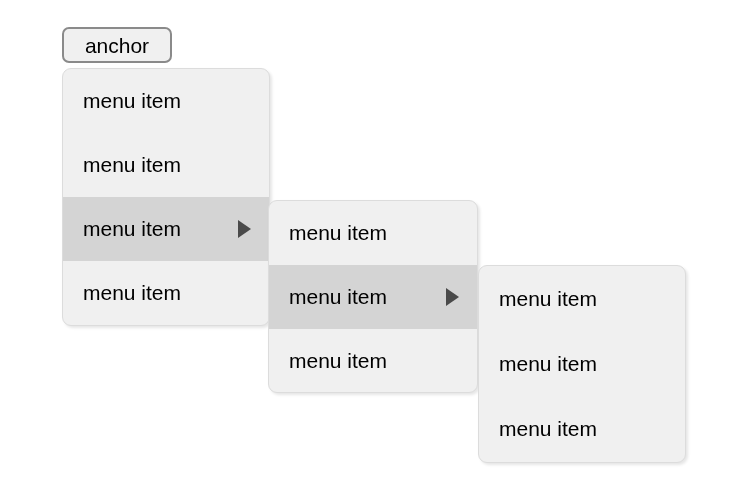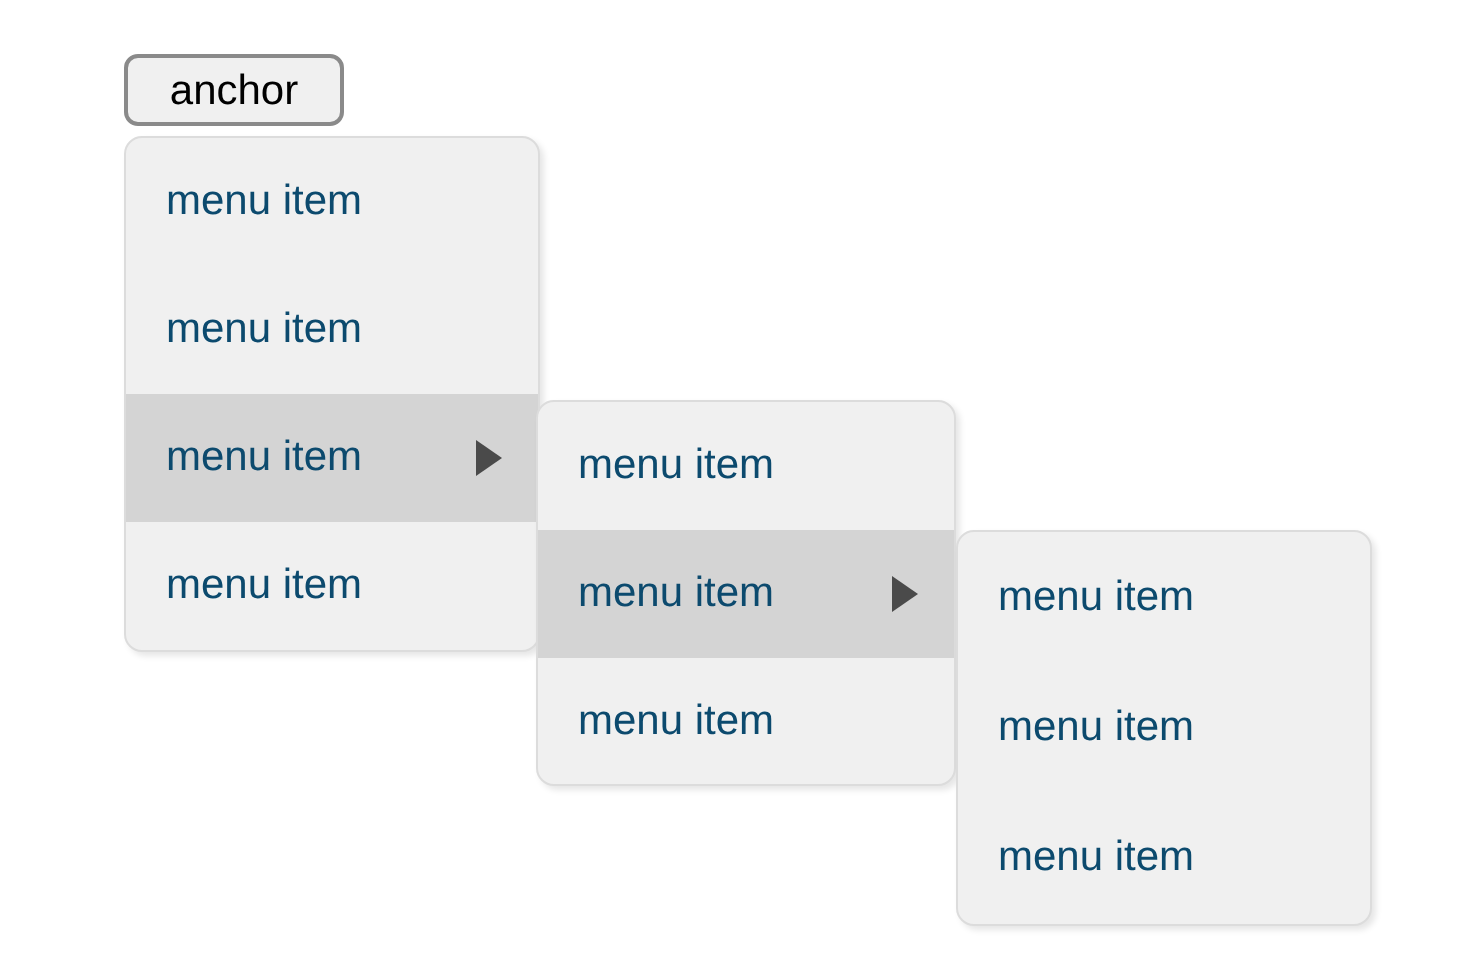--- a/index.html
+++ b/index.html
@@ -76,21 +76,21 @@
     z-index: 30;
   }
 
   .menu-item {
     box-sizing: border-box;
     display: flex;
     align-items: center;
     padding-left: 20px;
     padding-right: 18px;
     font-size: 21px;
-    color: #0c4a6e;
+    color: #000000;
     background: transparent;
     cursor: default;
     white-space: nowrap;
   }
 
   .panel-1 .menu-item { height: 64px; }
   .panel-2 .menu-item { height: 64px; }
   .panel-3 .menu-item { height: 65px; }
 
   .menu-item.is-highlighted {

